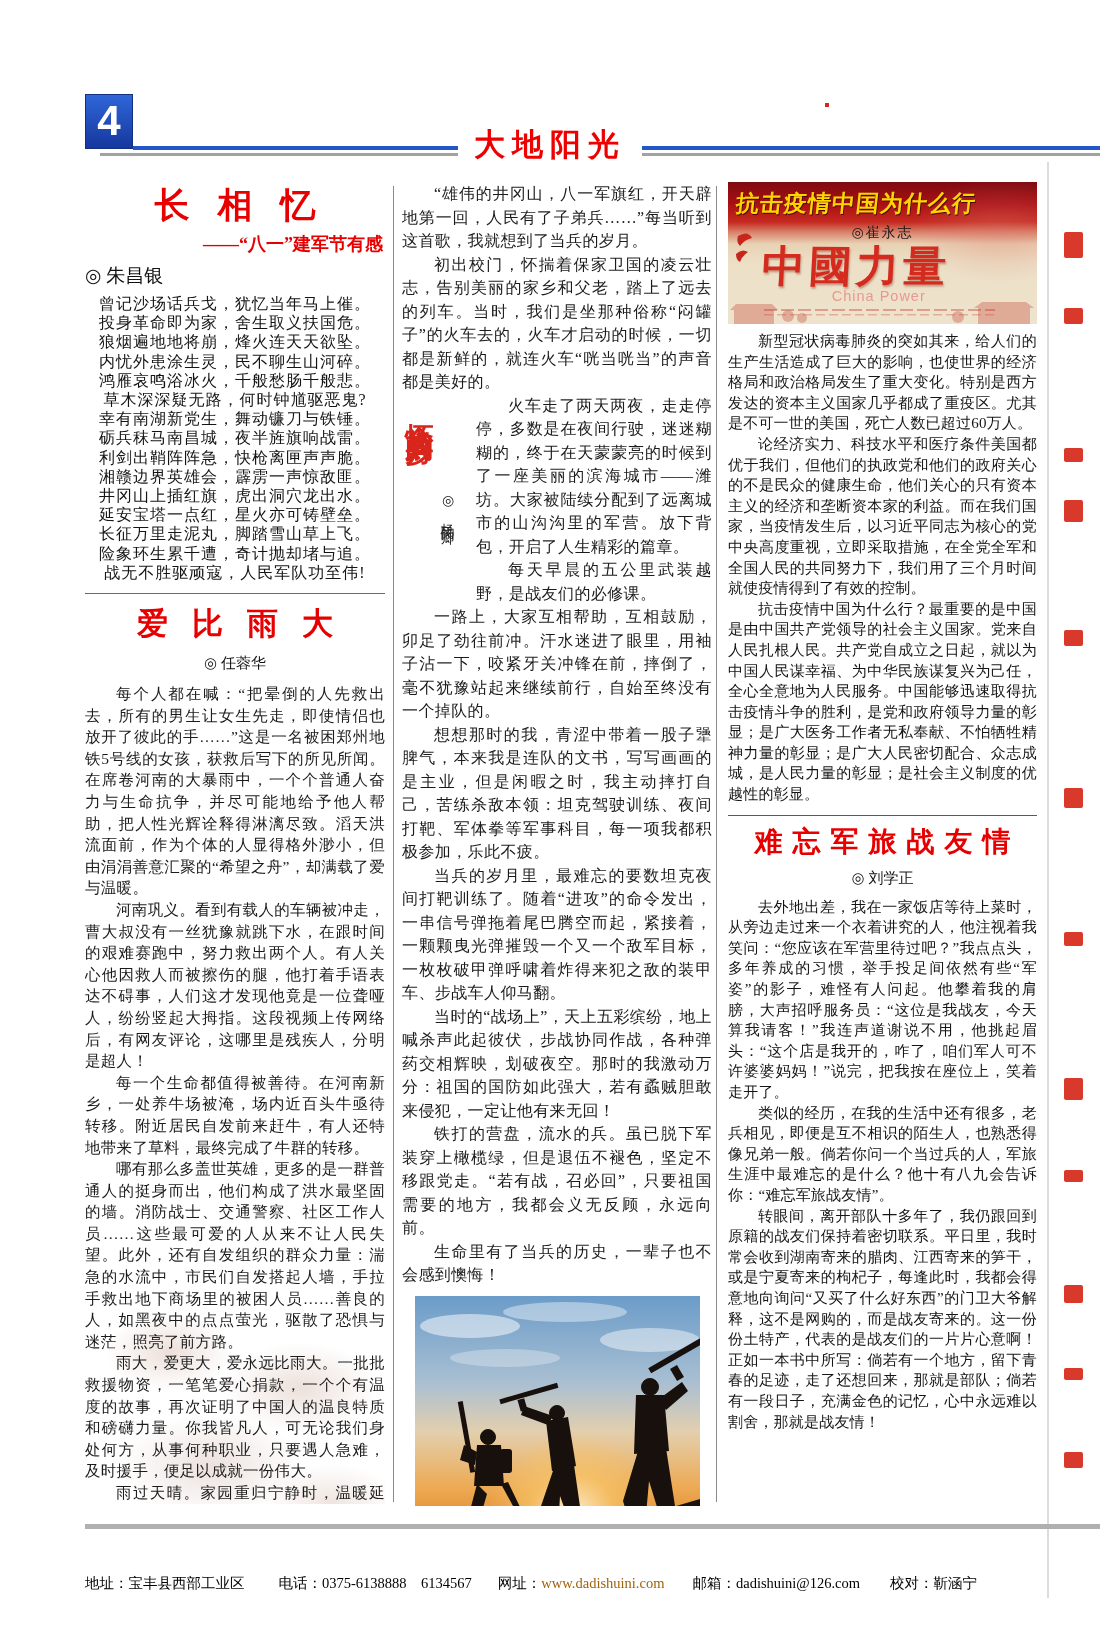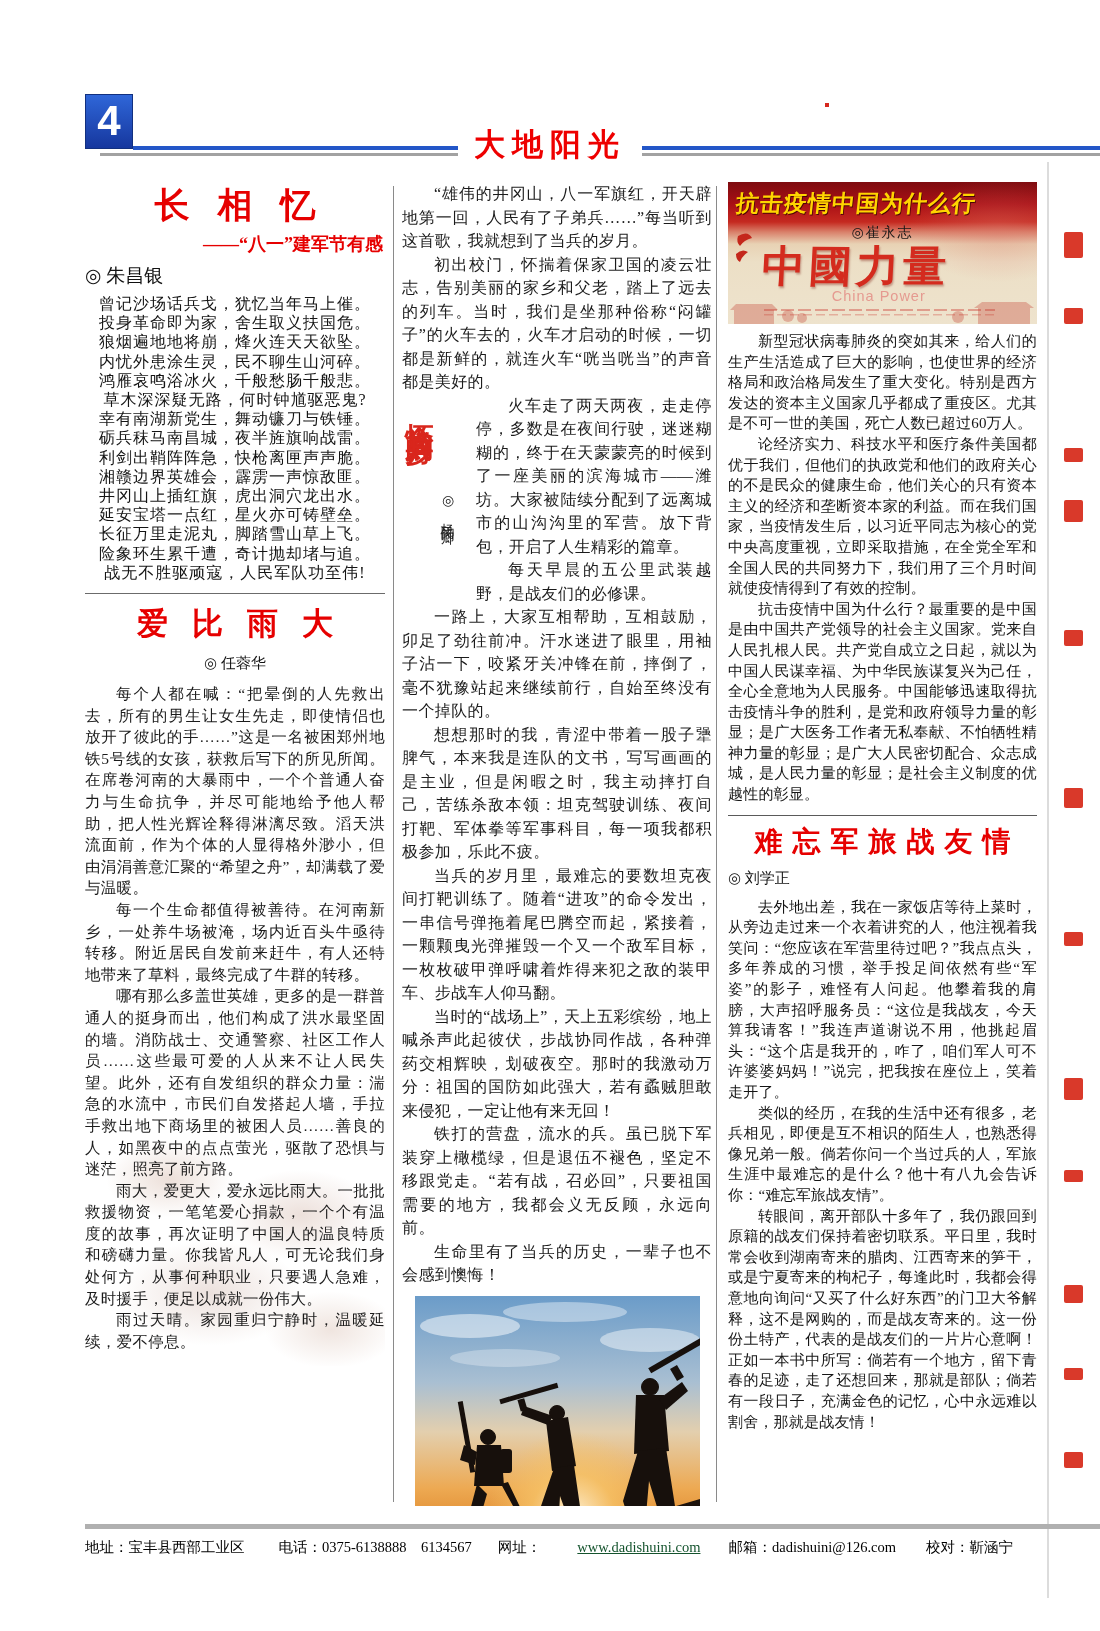--- a/index.html
+++ b/index.html
@@ -89,34 +89,34 @@
       repeating-linear-gradient(90deg, rgba(205,70,60,.8) 0 13px, transparent 13px 17px) 0 0/100% 2px no-repeat,
       repeating-linear-gradient(90deg, rgba(205,70,60,.6) 0 9px, transparent 9px 13px) 0 5px/100% 1.5px no-repeat;}
   .banner-doves{position:absolute;left:6px;top:48px;width:30px;height:40px;}
   .banner-buildings{position:absolute;bottom:0;left:0;width:100%;height:24px;opacity:.32;}
   #col-right p{margin:0;font-size:15px;line-height:20.6px;letter-spacing:.2px;
     text-indent:2em;text-align:justify;color:#151515;}
   .covid-body{margin-top:7px;}
   .right-divider{border-top:1px solid #5a5a5a;margin:10px 0 7px;}
   .comrade-title{color:#e60000;font-weight:bold;font-size:28px;letter-spacing:10px;
     padding-left:10px;text-align:center;margin-top:3px;}
-  .comrade-author{font-size:15px;color:#111;margin:8px 0 9px;}
+  .comrade-author{text-align:center;font-size:15px;color:#111;margin:8px 0 9px;}
 
   
   .next-page{position:absolute;left:1047px;top:162px;width:53px;height:1436px;
     border-left:2px solid #dcdcdc;background:#fff;}
   .frag{position:absolute;left:15px;width:19px;background:#d9392a;border-radius:2px;}
 
   
   .footer-bar{position:absolute;left:85px;top:1524px;width:1015px;height:5px;background:#b0b0b0;}
-  .footer{position:absolute;left:85px;top:1538px;width:980px;display:flex;align-items:flex-start;
+  .footer{position:absolute;left:85px;top:1574px;width:980px;display:flex;align-items:flex-start;
     font-size:14.5px;color:#000;}
   .footer .seg{white-space:nowrap;}
   .f-phone{margin-left:34px;} .f-web{margin-left:26px;} .f-email{margin-left:28px;} .f-proof{margin-left:30px;}
-  .weblink{color:#14532d;text-decoration:underline;cursor:pointer;margin-left:36px;}
+  .weblink{color:#a16207;cursor:pointer;}
 </style>
 </head>
 <body>
 
 <div id="page">
 
   <div class="page-num">4</div>
   <div class="rule-blue"></div>
   <div class="rule-gray"></div>
   <div class="masthead"><span>大地阳光</span></div>
@@ -154,20 +154,21 @@
       </div>
 
     <div class="article-divider"></div>
 
     <div class="love-title">爱比雨大</div>
     <div class="love-author">◎ 任蓉华</div>
     <div class="love-body">
       <div class="hands-watermark"></div>
 
     <p>每个人都在喊：“把晕倒的人先救出去，所有的男生让女生先走，即使情侣也放开了彼此的手……”这是一名被困郑州地铁5号线的女孩，获救后写下的所见所闻。在席卷河南的大暴雨中，一个个普通人奋力与生命抗争，并尽可能地给予他人帮助，把人性光辉诠释得淋漓尽致。滔天洪流面前，作为个体的人显得格外渺小，但由涓涓善意汇聚的“希望之舟”，却满载了爱与温暖。</p>
+        <p>河南巩义。看到有载人的车辆被冲走，曹大叔没有一丝犹豫就跳下水，在跟时间的艰难赛跑中，努力救出两个人。有人关心他因救人而被擦伤的腿，他打着手语表达不碍事，人们这才发现他竟是一位聋哑人，纷纷竖起大拇指。这段视频上传网络后，有网友评论，这哪里是残疾人，分明是超人！</p>
         <p>每一个生命都值得被善待。在河南新乡，一处养牛场被淹，场内近百头牛亟待转移。附近居民自发前来赶牛，有人还特地带来了草料，最终完成了牛群的转移。</p>
         <p>哪有那么多盖世英雄，更多的是一群普通人的挺身而出，他们构成了洪水最坚固的墙。消防战士、交通警察、社区工作人员……这些最可爱的人从来不让人民失望。此外，还有自发组织的群众力量：湍急的水流中，市民们自发搭起人墙，手拉手救出地下商场里的被困人员……善良的人，如黑夜中的点点萤光，驱散了恐惧与迷茫，照亮了前方路。</p>
         <p>雨大，爱更大，爱永远比雨大。一批批救援物资，一笔笔爱心捐款，一个个有温度的故事，再次证明了中国人的温良特质和磅礴力量。你我皆凡人，可无论我们身处何方，从事何种职业，只要遇人急难，及时援手，便足以成就一份伟大。</p>
         <p>雨过天晴。家园重归宁静时，温暖延续，爱不停息。</p>
       </div>
   </div>
 
   <div class="col" id="col-mid">
     <p>“雄伟的井冈山，八一军旗红，开天辟地第一回，人民有了子弟兵……”每当听到这首歌，我就想到了当兵的岁月。</p>
     <p>初出校门，怀揣着保家卫国的凌云壮志，告别美丽的家乡和父老，踏上了远去的列车。当时，我们是坐那种俗称“闷罐子”的火车去的，火车才启动的时候，一切都是新鲜的，就连火车“咣当咣当”的声音都是美好的。</p>

